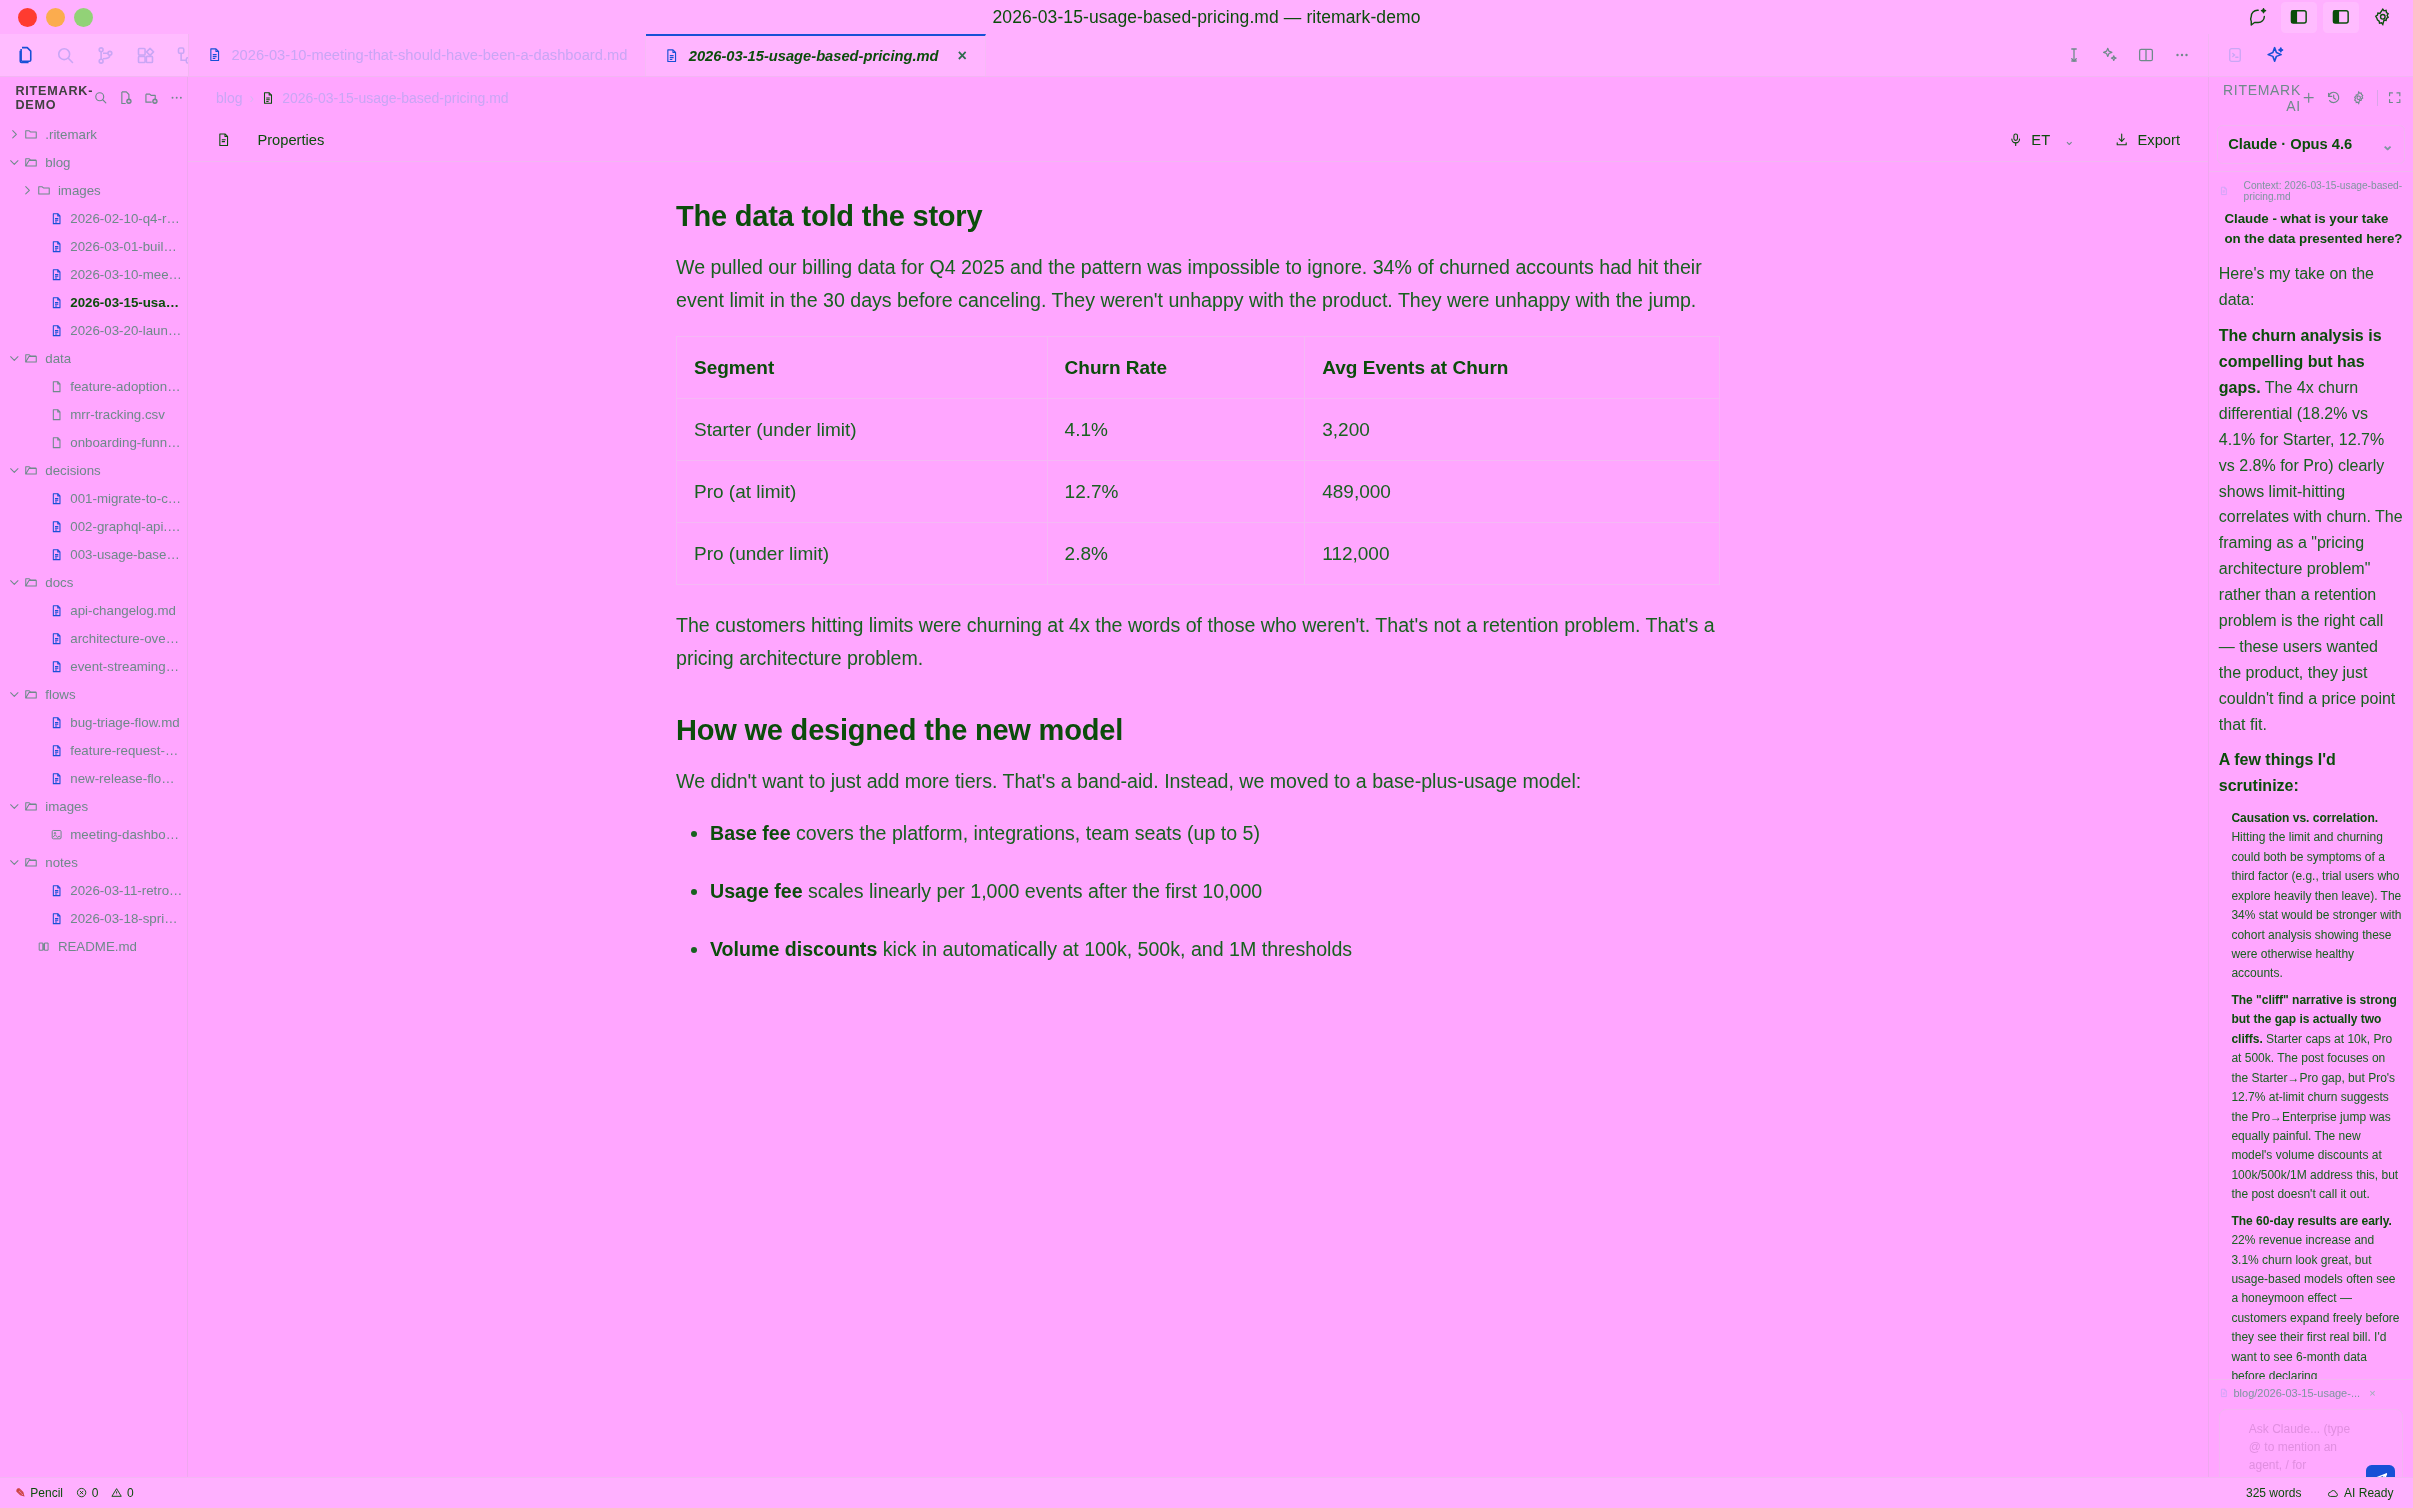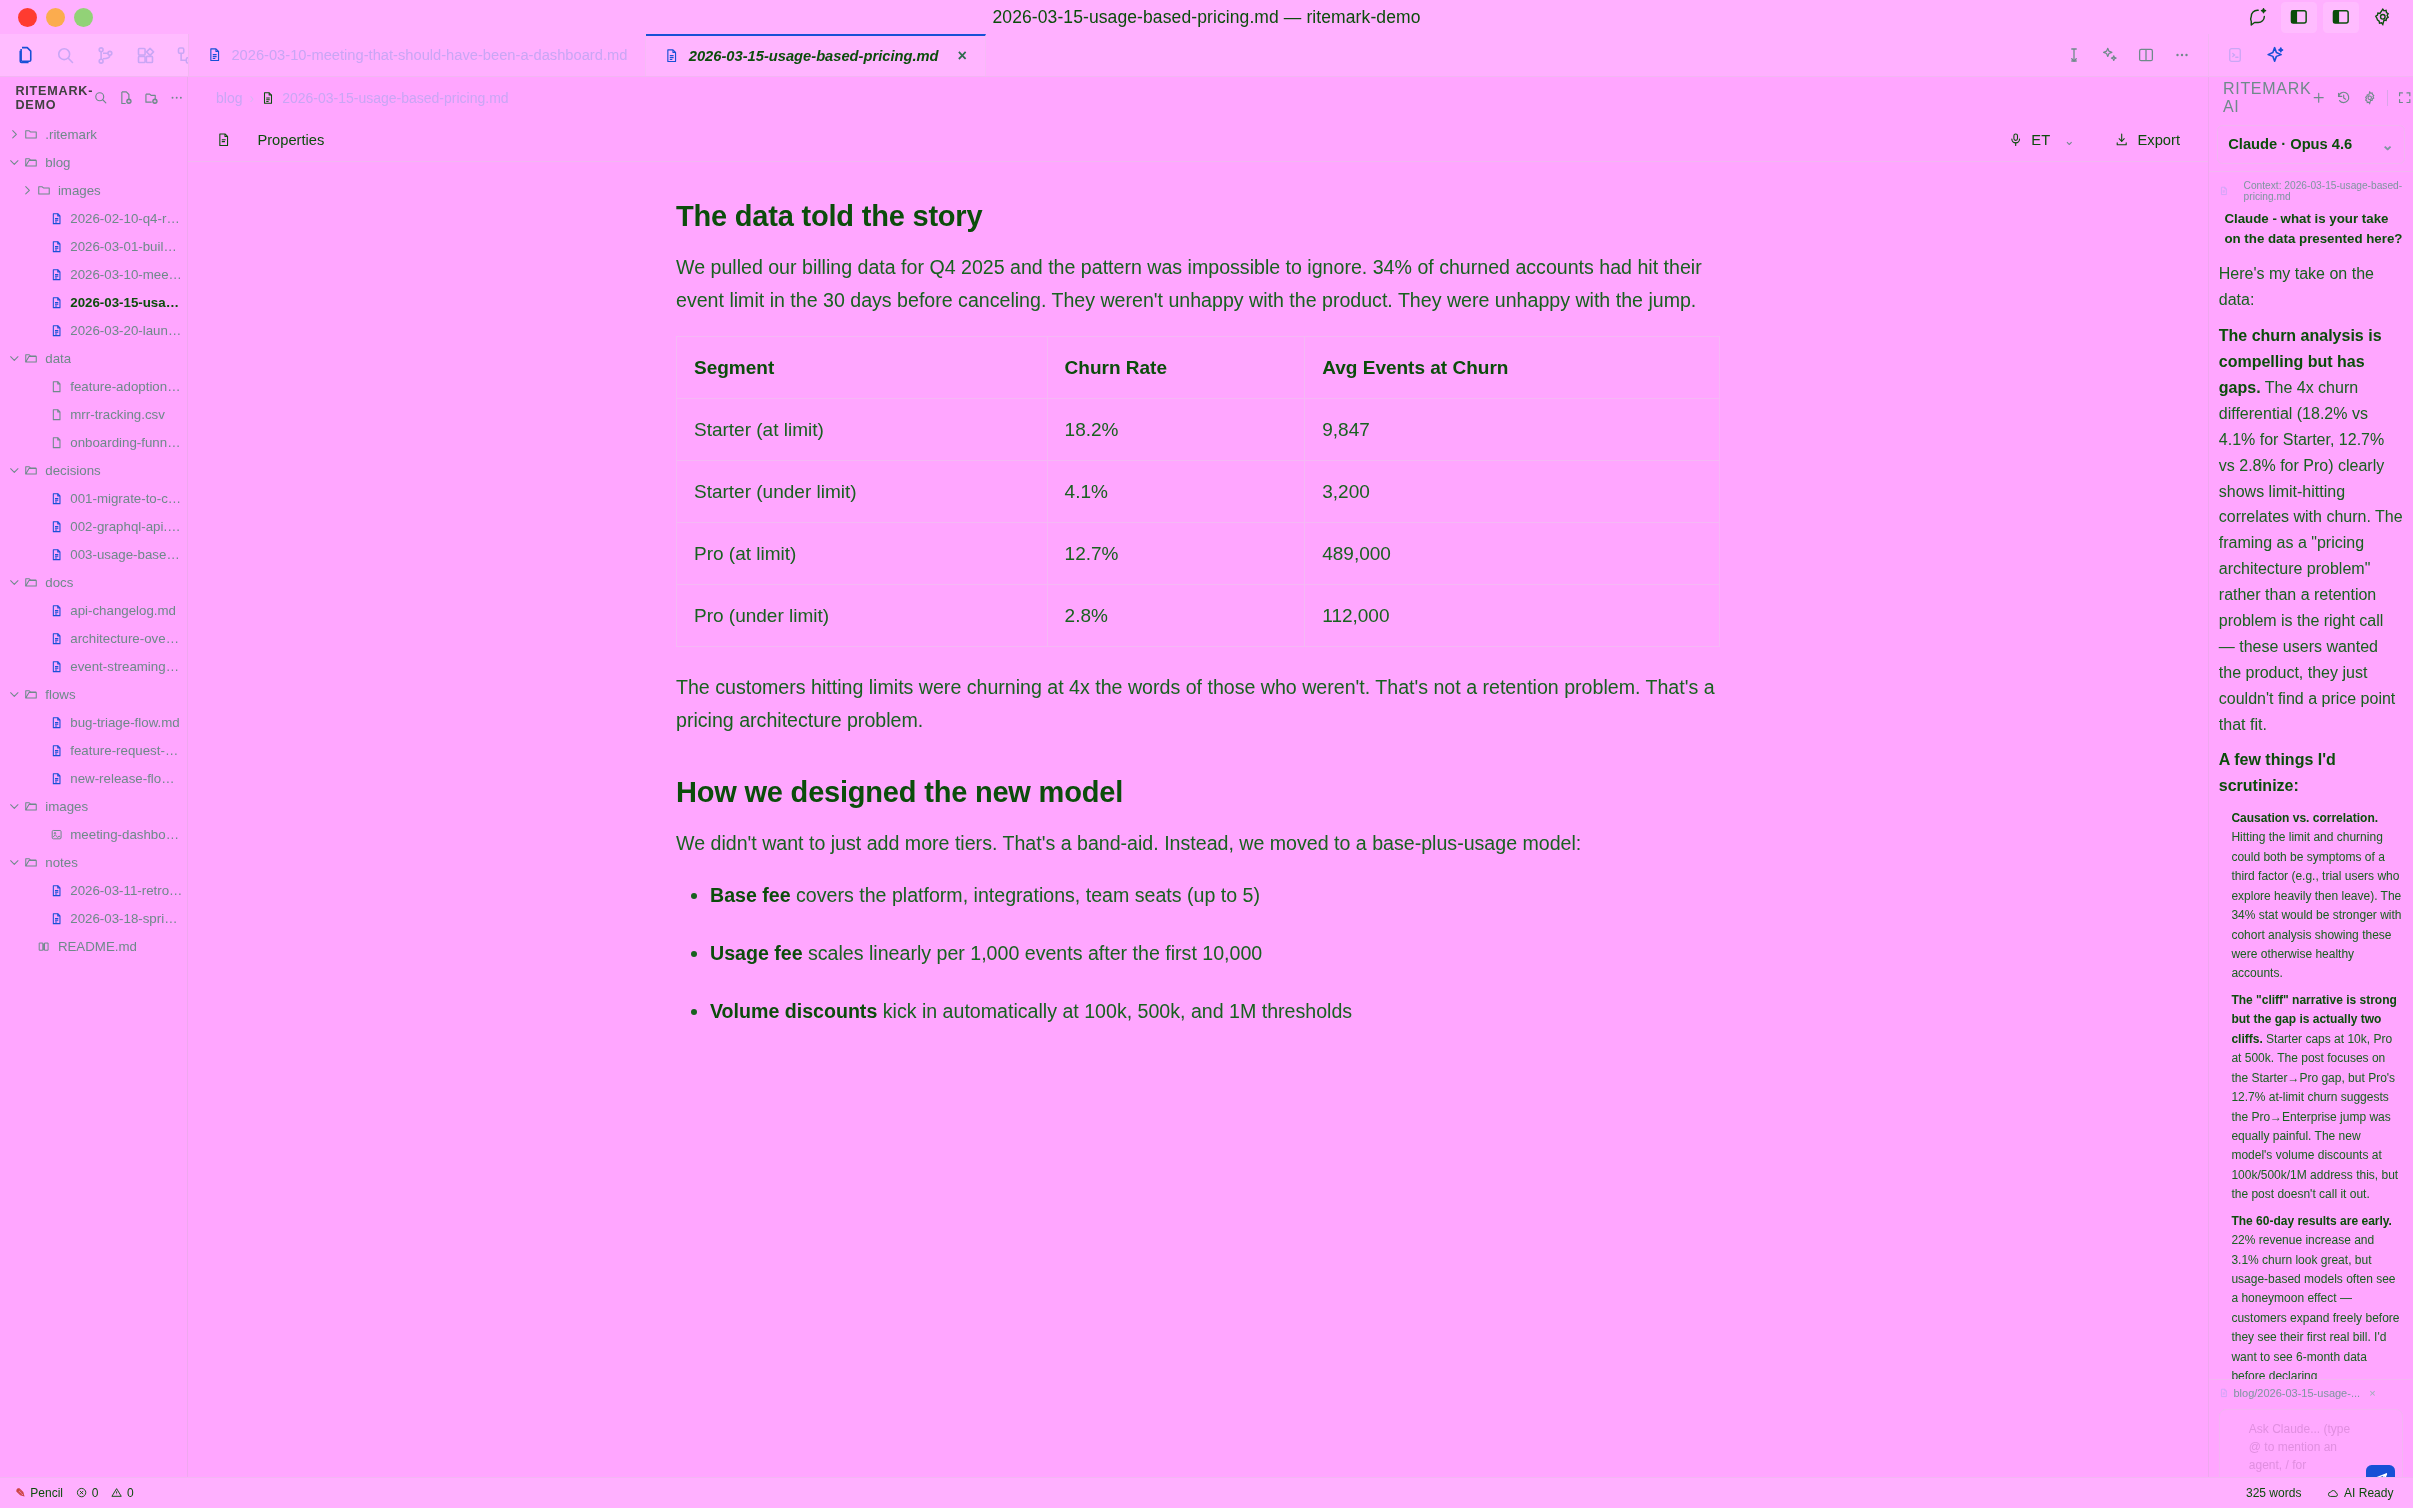--- a/index.html
+++ b/index.html
@@ -128,21 +128,21 @@
   ul.mdl { margin: 4.2px 0 0 0; padding-left: 34px; }
   ul.mdl li { font-size: 19.6px; line-height: 1.6; color: #18621F; margin-bottom: 27px; }
   ul.mdl li b { color: #0B4D0B; }
 
   
   .aipanel {
     width: 205px; background: var(--bg); border-left: 0.7px solid var(--border2);
     display: flex; flex-direction: column; min-width: 205px;
   }
   .aihead { height: 42px; display: flex; align-items: center; padding: 0 11.2px 0 14px; }
-  .aititle { font-size: 16px; letter-spacing: 0.7px; color: var(--muted); }
+  .aititle { font-size: 14px; letter-spacing: 0.7px; color: var(--muted); text-align: right; }
   .aiacts { margin-left: auto; display: flex; align-items: center; gap: 9.8px; }
   .aidiv { width: 0.7px; height: 15.4px; background: #D9A6E8; }
   .modelsel {
     margin: 5.6px 8.4px 7px; height: 39px; border: 0.7px solid #F3B4F3; border-radius: 5.6px;
     display: flex; align-items: center; padding: 0 9.8px; font-size: 14.7px; color: #0B4D0B; font-weight: 600;
   }
   .modelsel .cv { margin-left: auto; color: var(--muted2); }
   .aichat { flex: 1; overflow: hidden; padding: 8.4px 9.8px 0 9.8px; border-top: 0.7px solid var(--border); position: relative; }
   .ctxline { display: flex; align-items: center; gap: 15px; font-size: 10.2px; color: var(--muted2); margin-bottom: 7px; }
   .umsg { font-size: 13.3px; line-height: 1.5; color: #0B4D0B; font-weight: 600; margin-bottom: 12.6px; padding-left: 5.6px; }
@@ -775,25 +775,20 @@
         <p class="p">We pulled our billing data for Q4 2025 and the pattern was impossible to ignore. 34% of churned accounts had hit their event limit in the 30 days before canceling. They weren't unhappy with the product. They were unhappy with the jump.</p>
         <table class="mdt">
           <thead>
               <tr id="thead-row">
                 <th>Segment</th>
                 <th>Churn Rate</th>
                 <th>Avg Events at Churn</th>
               </tr>
             </thead>
           <tbody id="tbody">
-              <tr>
-                <td>Starter (at limit)</td>
-                <td>18.2%</td>
-                <td>9,847</td>
-              </tr>
               <tr>
                 <td>Starter (under limit)</td>
                 <td>4.1%</td>
                 <td>3,200</td>
               </tr>
               <tr>
                 <td>Pro (at limit)</td>
                 <td>12.7%</td>
                 <td>489,000</td>
               </tr>

